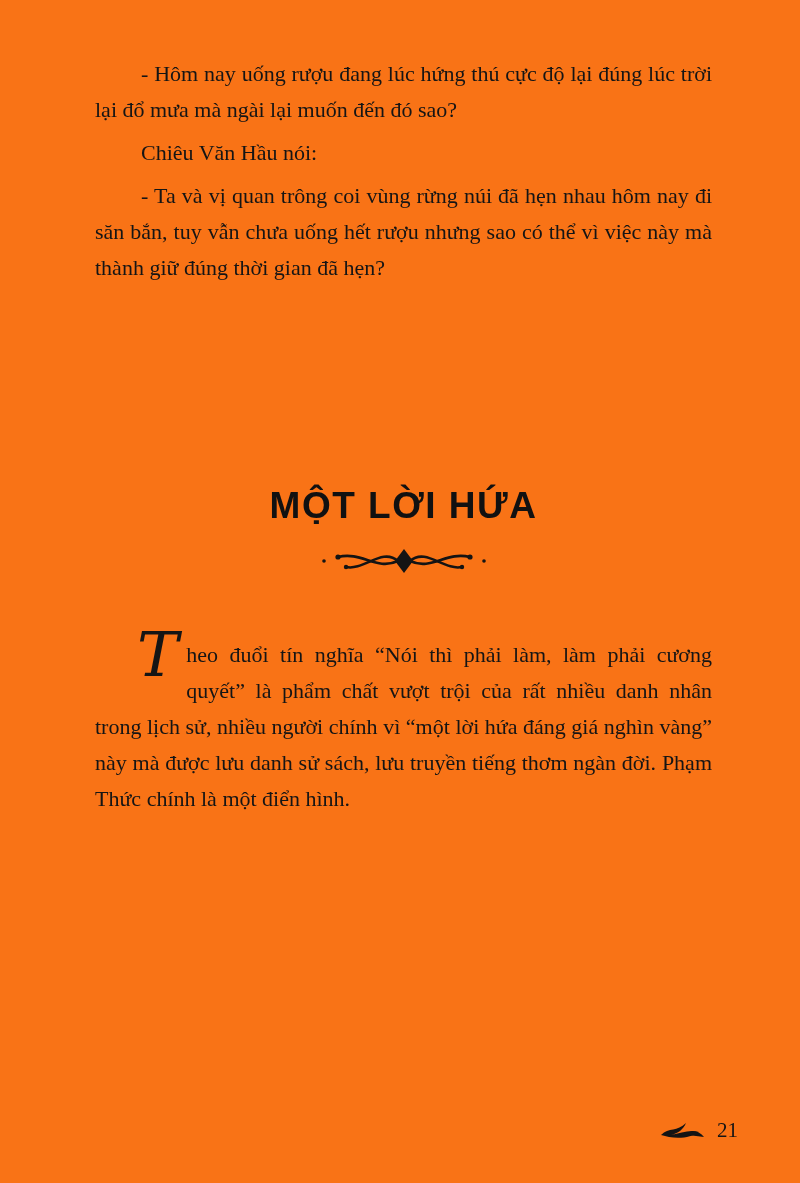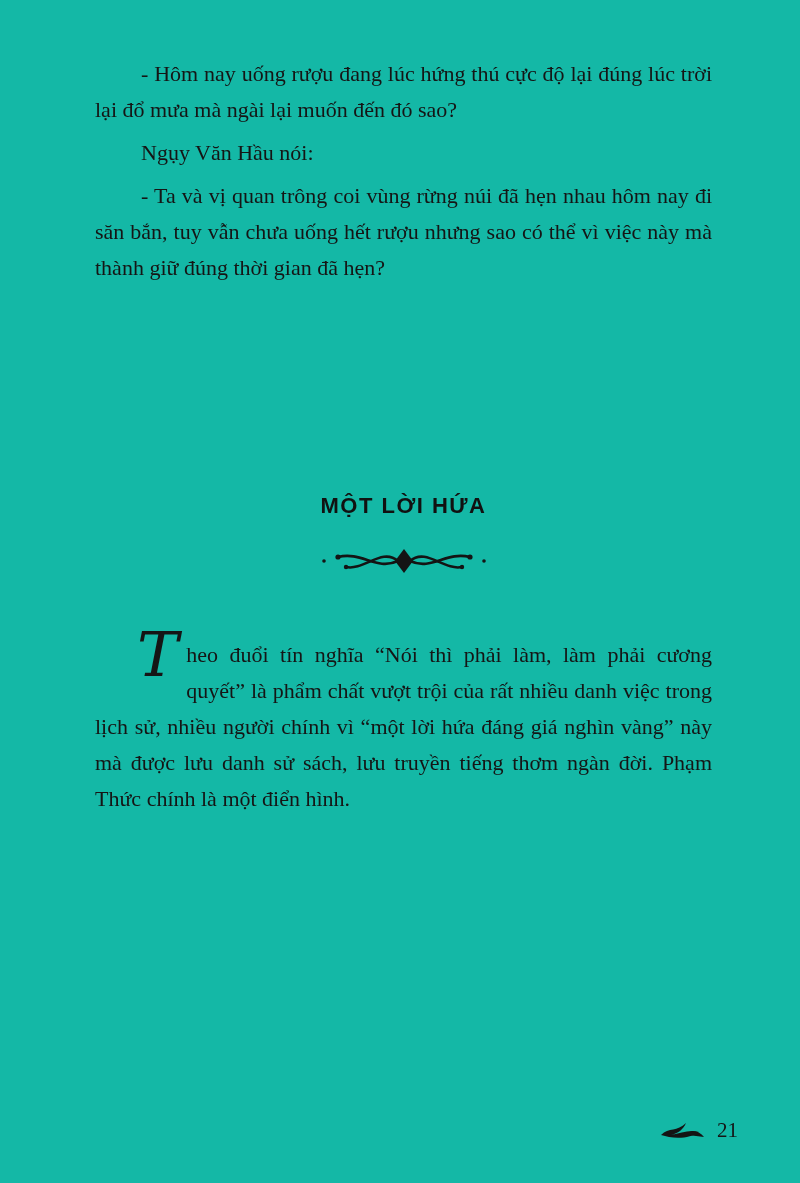--- a/index.html
+++ b/index.html
@@ -1,21 +1,21 @@
 <!DOCTYPE html>
 <html><head>
 <meta charset="utf-8">
 <style>
   html, body { margin: 0; padding: 0; background: #ffffff; }
   .page {
     position: relative;
     width: 800px;
     height: 1183px;
     margin: 0 auto;
-    background: #14b8a6;
+    background: #f97316;
     overflow: hidden;
     font-family: "Liberation Serif", "DejaVu Serif", serif;
     color: #151515;
   }
   .content {
     padding: 56px 88px 0 95px;
   }
   p.par {
     margin: 0 0 7px 0;
     font-size: 22px;
@@ -23,21 +23,21 @@
     text-align: justify;
     text-indent: 46px;
   }
   .chapter {
     margin-top: 198px;
     text-align: center;
     font-family: "Liberation Sans", "DejaVu Sans", sans-serif;
     font-weight: bold;
   }
   .chapter .title-line {
-    font-size: 22px;
+    font-size: 37px;
     line-height: 43px;
     letter-spacing: 1.5px;
     color: #111111;
   }
   .divider {
     margin-top: 16px;
     text-align: center;
     height: 36px;
   }
   .body-section {
@@ -66,21 +66,21 @@
     color: #151515;
   }
 </style>
 </head>
 <body>
 
 <div class="page">
   <div class="content">
 
     <p class="par">- Hôm nay uống rượu đang lúc hứng thú cực độ lại đúng lúc trời lại đổ mưa mà ngài lại muốn đến đó sao?</p>
-    <p class="par">Ngụy Văn Hầu nói:</p>
+    <p class="par">Chiêu Văn Hầu nói:</p>
     <p class="par">- Ta và vị quan trông coi vùng rừng núi đã hẹn nhau hôm nay đi săn bắn, tuy vẫn chưa uống hết rượu nhưng sao có thể vì việc này mà thành giữ đúng thời gian đã hẹn?</p>
 
     <div class="chapter">
       <div class="title-line">MỘT LỜI HỨA</div>
     </div>
 
     <div class="divider">
       <svg width="200" height="36" viewBox="0 0 200 36">
         <g stroke="#141414" stroke-width="2.6" fill="none" stroke-linecap="round">
           <path d="M94 18 C 72 28, 58 8, 34 14"></path>
@@ -95,21 +95,21 @@
           <circle cx="166" cy="14" r="2.6"></circle>
           <circle cx="158" cy="24" r="2.2"></circle>
           <circle cx="20" cy="18" r="1.8"></circle>
           <circle cx="180" cy="18" r="1.8"></circle>
         </g>
       </svg>
     </div>
 
     <div class="body-section">
       <p class="par no-indent">
-        <span class="dropcap">T</span><span>heo đuổi tín nghĩa “Nói thì phải làm, làm phải cương quyết” là phẩm chất vượt trội của rất nhiều danh việc trong lịch sử, nhiều người chính vì “một lời hứa đáng giá nghìn vàng” này mà được lưu danh sử sách, lưu truyền tiếng thơm ngàn đời. Phạm Thức chính là một điển hình.</span>
+        <span class="dropcap">T</span><span>heo đuổi tín nghĩa “Nói thì phải làm, làm phải cương quyết” là phẩm chất vượt trội của rất nhiều danh nhân trong lịch sử, nhiều người chính vì “một lời hứa đáng giá nghìn vàng” này mà được lưu danh sử sách, lưu truyền tiếng thơm ngàn đời. Phạm Thức chính là một điển hình.</span>
       </p>
     </div>
 
   </div>
 
   <div class="pagenum-wrap">
     <svg width="46" height="22" viewBox="0 0 46 22">
       <g fill="#141414">
         <path d="M2 15 C 10 7, 18 12, 27 3 C 24 10, 19 13, 12 15 C 22 13, 31 9, 40 12 C 33 17, 22 19, 10 17 Z"></path>
         <path d="M30 12 C 36 10, 41 12, 45 17 C 40 16, 34 16, 29 15 Z"></path>

